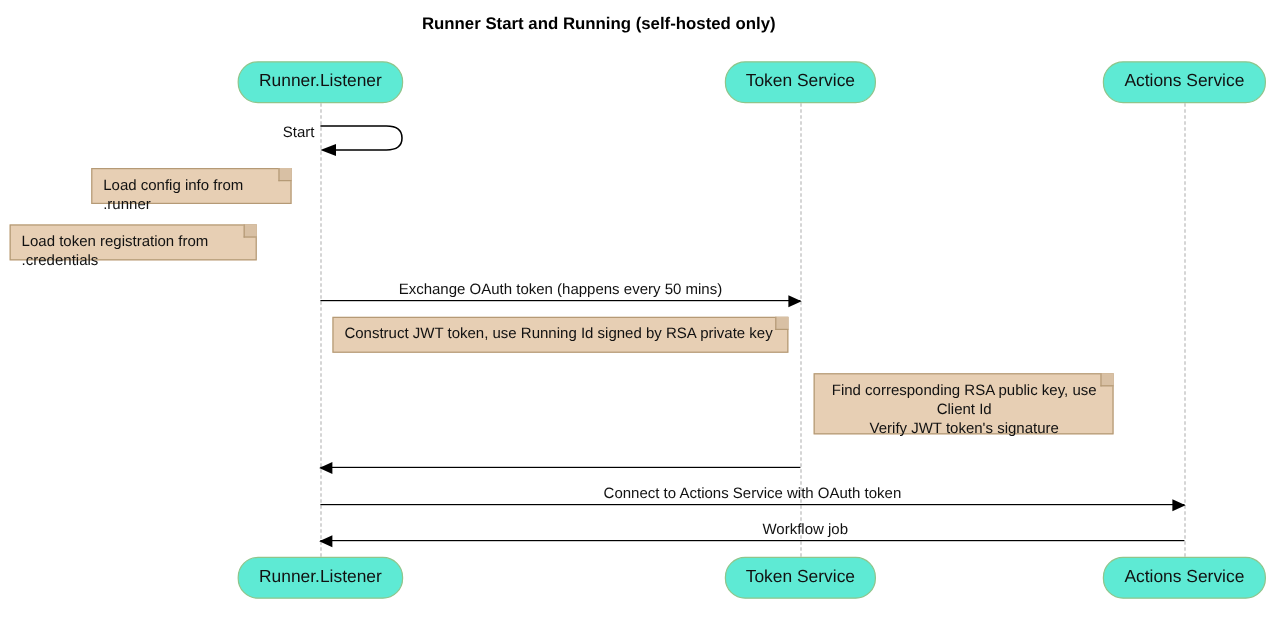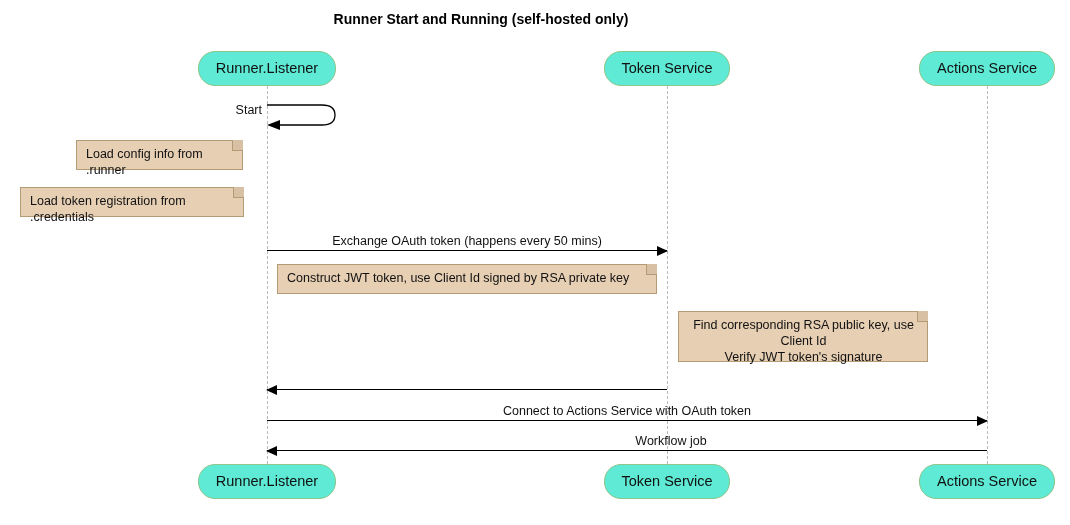--- a/index.html
+++ b/index.html
@@ -19,21 +19,21 @@
 
   #diagram {
     position: absolute;
     left: 0; top: 0;
     width: 1070px;
     height: 525px;
   }
 
   .title {
     position: absolute;
-    left: 0;
+    left: 18px;
     top: 11px;
     width: 962px;
     text-align: center;
     font-size: 14px;
     font-weight: bold;
     color: #000000;
     white-space: nowrap;
   }
 
   
@@ -170,33 +170,33 @@
       <polygon points="13,21 0,26 13,31" fill="#000000"></polygon>
     </svg>
   </div>
   <div class="msg-label" style="left:262px; top:104px; transform:translateX(-100%);">Start</div>
 
   <div class="note" style="left:76px; top:140px; width:167px; height:30px;">
     <div class="fold"></div>
     <span class="note-text">Load config info from .runner</span>
   </div>
 
-  <div class="note" style="left:20px; top:187px; width:224px; height:30px;">
+  <div class="note" style="left:8px; top:187px; width:206px; height:30px;">
     <div class="fold"></div>
     <span class="note-text">Load token registration from .credentials</span>
   </div>
 
   <div class="msg" style="left:267px; top:250px; width:400px;">
     <div class="arrowhead right"></div>
   </div>
   <div class="msg-label" style="left:467px; top:235px;">Exchange OAuth token (happens every 50 mins)</div>
 
   <div class="note" style="left:277px; top:264px; width:380px; height:30px;">
     <div class="fold"></div>
-    <span class="note-text">Construct JWT token, use Client Id signed by RSA private key</span>
+    <span class="note-text">Construct JWT token, use Running Id signed by RSA private key</span>
   </div>
 
   <div class="note" style="left:678px; top:311px; width:250px; height:51px;text-align:center;">
     <div class="fold"></div>
     <span class="note-text">Find corresponding RSA public key, use Client Id
 Verify JWT token's signature</span>
   </div>
 
   <div class="msg" style="left:267px; top:389px; width:400px;">
     <div class="arrowhead left"></div>

